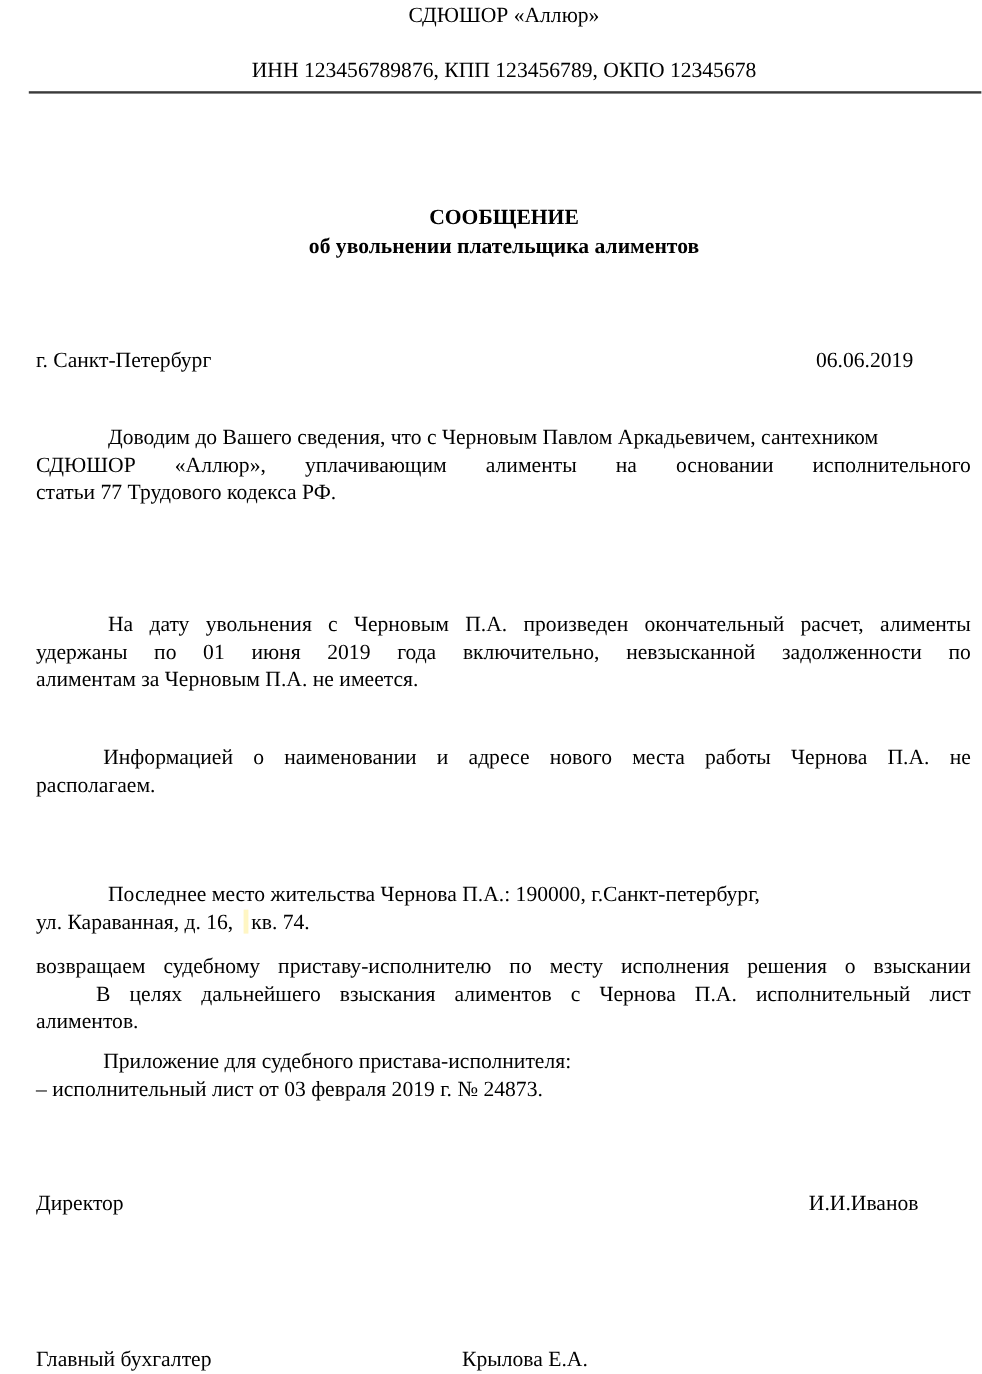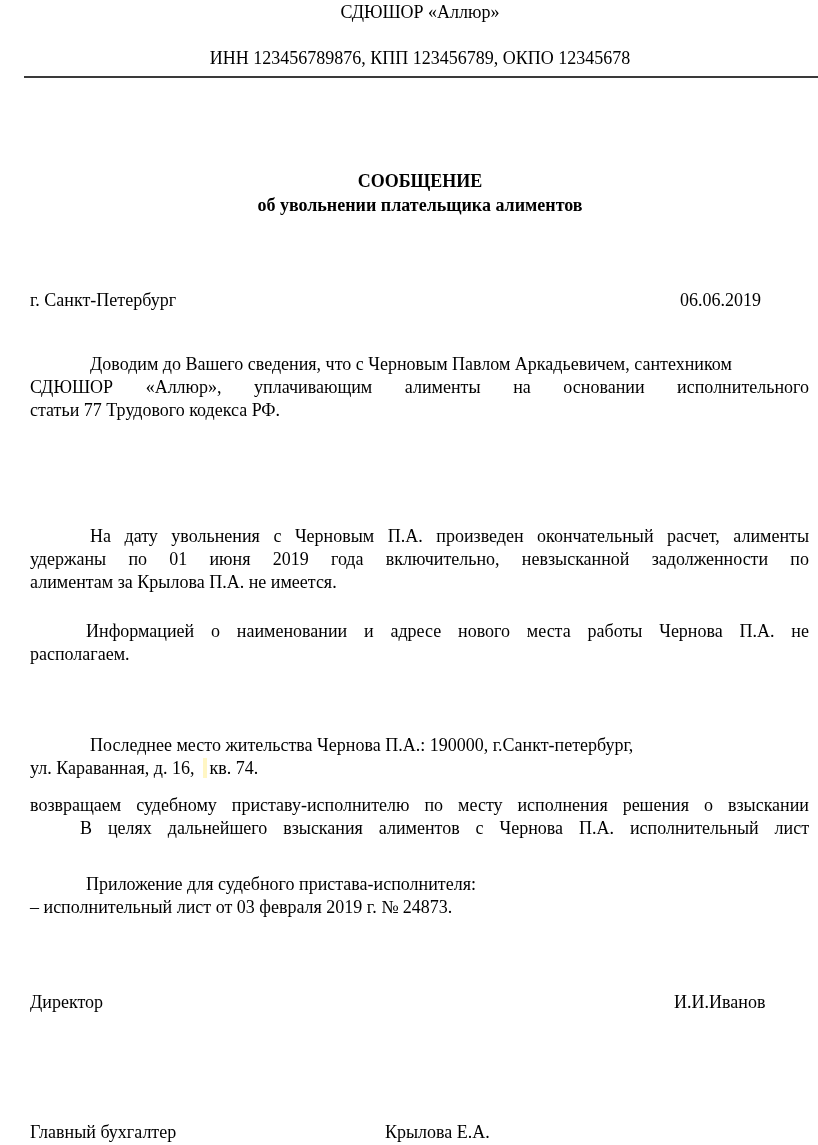--- a/index.html
+++ b/index.html
@@ -72,39 +72,40 @@
 
 <div class="abs" style="left:30px; top:290px;">г. Санкт-Петербург</div>
 <div class="abs" style="left:680px; top:290px;font-family:Liberation Serif, serif;">06.06.2019</div>
 
 <div class="para" style="top:353px;">
   <span class="jline" style="padding-left:60px; text-align-last:left; text-align:left;">Доводим до Вашего сведения, что с Черновым Павлом Аркадьевичем, сантехником</span>
   <span class="jline">СДЮШОР «Аллюр», уплачивающим алименты на основании исполнительного</span>
   <span class="line">статьи 77 Трудового кодекса РФ.</span>
 </div>
 
-<div class="para" style="top:509px;margin-top:16px;">
+<div class="para" style="top:509px;">
   <span class="jline" style="padding-left:60px;">На дату увольнения с Черновым П.А. произведен окончательный расчет, алименты</span>
   <span class="jline">удержаны по 01 июня 2019 года включительно, невзысканной задолженности по</span>
-  <span class="line">алиментам за Крылова П.А. не имеется.</span>
+  <span class="line">алиментам за Черновым П.А. не имеется.</span>
 </div>
 
 <div class="para" style="top:620px;">
   <span class="jline" style="padding-left:56px;">Информацией о наименовании и адресе нового места работы Чернова П.А. не</span>
   <span class="line">располагаем.</span>
 </div>
 
 <div class="para" style="top:707px;">
   <span class="line" style="padding-left:60px;margin-top:27px;">Последнее место жительства Чернова П.А.: 190000, г.Санкт-петербург,</span>
   <span class="line"><span>ул. Караванная, д. 16,</span>&nbsp;&nbsp;<span class="hl"></span><span>кв. 74.</span></span>
 </div>
 
 <div class="para" style="top:794px;">
   <span class="jline">возвращаем судебному приставу-исполнителю по месту исполнения решения о взыскании</span>
   <span class="jline" style="padding-left:50px;">В целях дальнейшего взыскания алиментов с Чернова П.А. исполнительный лист</span>
+  <span class="line">алиментов.</span>
 </div>
 
 <div class="para" style="top:873px;">
   <span class="line" style="padding-left:56px;">Приложение для судебного пристава-исполнителя:</span>
   <span class="line">– исполнительный лист от 03 февраля 2019 г. № 24873.</span>
 </div>
 
 <div class="abs" style="left:30px; top:992px;">Директор</div>
 <div class="abs" style="left:674px; top:992px;">И.И.Иванов</div>
 

